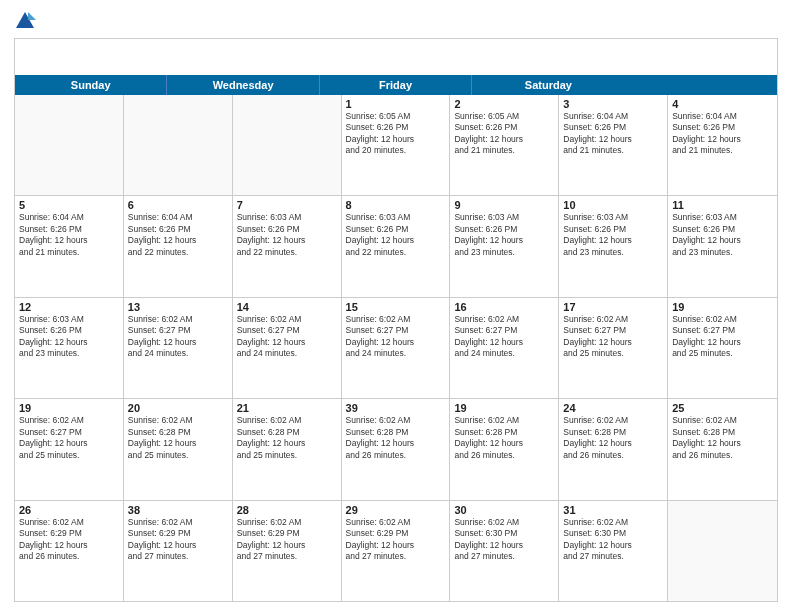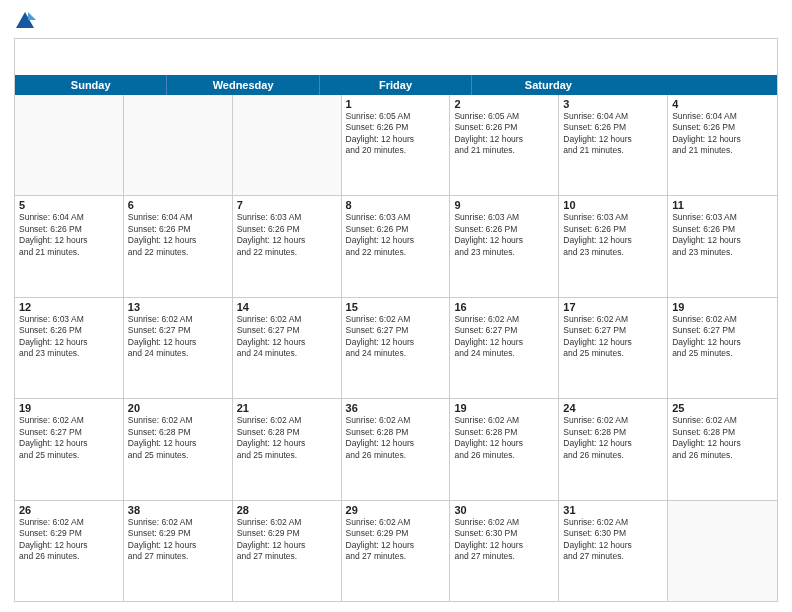--- a/index.html
+++ b/index.html
@@ -296,21 +296,21 @@
 and 25 minutes.</div>
           </div>
           <div class="cal-cell">
             <span class="day-num">21</span>
             <div class="day-info" style="white-space: pre-line;">Sunrise: 6:02 AM
 Sunset: 6:28 PM
 Daylight: 12 hours
 and 25 minutes.</div>
           </div>
           <div class="cal-cell">
-            <span class="day-num">36</span>
+            <span class="day-num">39</span>
             <div class="day-info" style="white-space: pre-line;">Sunrise: 6:02 AM
 Sunset: 6:28 PM
 Daylight: 12 hours
 and 26 minutes.</div>
           </div>
           <div class="cal-cell">
             <span class="day-num">19</span>
             <div class="day-info" style="white-space: pre-line;">Sunrise: 6:02 AM
 Sunset: 6:28 PM
 Daylight: 12 hours

